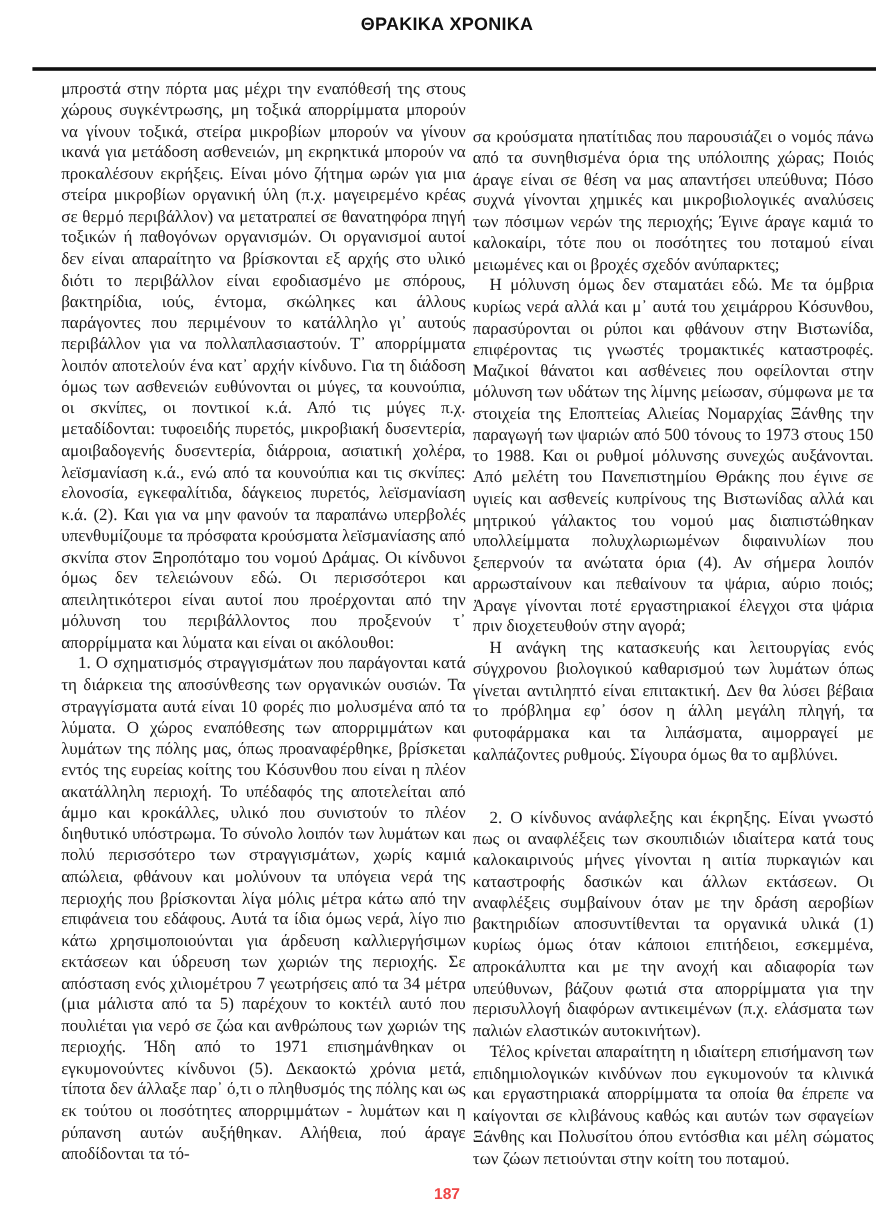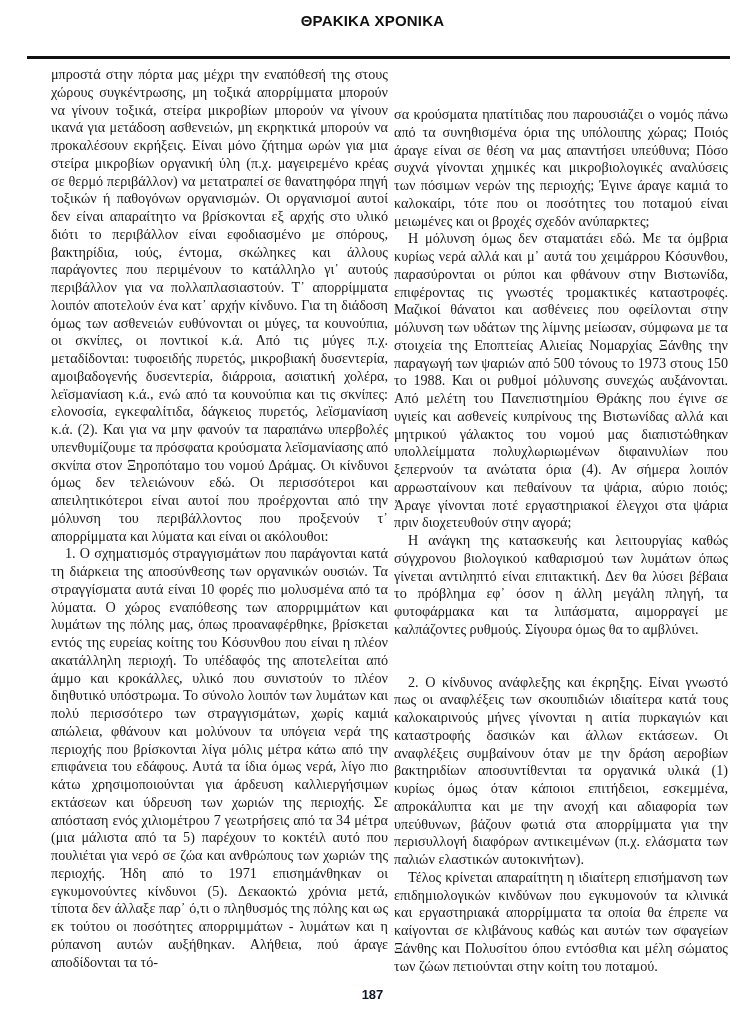--- a/index.html
+++ b/index.html
@@ -9,34 +9,34 @@
   .rule { position: absolute; left: 27px; top: 56px; width: 703px; height: 3px; background: #111; }
   .col { position: absolute; top: 66px; font-family: "Liberation Serif", serif; font-size: 14.2px; line-height: 17.75px;
     text-align: justify; hyphens: manual; }
   .col.left { left: 30px; width: 337px; margin-left: 21px; }
   .col.right { left: 394px; width: 334px; margin-top: 40px; }
   .col p { margin: 0; }
   .col p.indent { text-indent: 14px; }
   .col p.gap { margin-top: 35px; }
   .col b { font-weight: normal; }
   .pagenum { position: absolute; left: 0; top: 987px; width: 745px; text-align: center;
-    font-family: "Liberation Sans", sans-serif; font-weight: bold; font-size: 13px; color: #0f172a; }
+    font-family: "Liberation Sans", sans-serif; font-weight: bold; font-size: 13px; color: #ef4444; }
 </style>
 </head>
 <body>
 
 <div class="header">ΘΡΑΚΙΚΑ ΧΡΟΝΙΚΑ</div>
 <div class="rule"></div>
 
 <div class="col left">
   <p>μπροστά στην πόρτα μας μέχρι την εναπόθεσή της στους χώρους συγκέντρωσης, μη τοξικά απορρίμματα μπορούν να γίνουν τοξικά, στείρα μικροβίων μπορούν να γίνουν ικανά για μετάδοση ασθενειών, μη εκρηκτικά μπορούν να προκαλέσουν εκρήξεις. Είναι μόνο ζήτημα ωρών για μια στείρα μικροβίων οργανική ύλη (π.χ. μαγειρεμένο κρέας σε θερμό περιβάλλον) να μετατραπεί σε θανατηφόρα πηγή τοξικών ή παθογόνων οργανισμών. Οι οργανισμοί αυτοί δεν είναι απαραίτητο να βρίσκονται εξ αρχής στο υλικό διότι το περιβάλλον είναι εφοδιασμένο με σπόρους, βακτηρίδια, ιούς, έντομα, σκώληκες και άλλους παράγοντες που περιμένουν το κατάλληλο γι᾽ αυτούς περιβάλλον για να πολλαπλασιαστούν. Τ᾽ απορρίμματα λοιπόν αποτελούν ένα κατ᾽ αρχήν κίνδυνο. Για τη διάδοση όμως των ασθενειών ευθύνονται οι μύγες, τα κουνούπια, οι σκνίπες, οι ποντικοί κ.ά. Από τις μύγες π.χ. μεταδίδονται: τυφοειδής πυρετός, μικροβιακή δυσεντερία, αμοιβαδογενής δυσεντερία, διάρροια, ασιατική χολέρα, λεϊσμανίαση κ.ά., ενώ από τα κουνούπια και τις σκνίπες: ελονοσία, εγκεφαλίτιδα, δάγκειος πυρετός, λεϊσμανίαση κ.ά. (2). Και για να μην φανούν τα παραπάνω υπερβολές υπενθυμίζουμε τα πρόσφατα κρούσματα λεϊσμανίασης από σκνίπα στον Ξηροπόταμο του νομού Δράμας. Οι κίνδυνοι όμως δεν τελειώνουν εδώ. Οι περισσότεροι και απειλητικότεροι είναι αυτοί που προέρχονται από την μόλυνση του περιβάλλοντος που προξενούν τ᾽ απορρίμματα και λύματα και είναι οι ακόλουθοι:</p>
   <p class="indent"><span>1.</span> <b>Ο σχηματισμός στραγγισμάτων</b> <span>που παράγονται κατά τη διάρκεια της αποσύνθεσης των οργανικών ουσιών. Τα στραγγίσματα αυτά είναι 10 φορές πιο μολυσμένα από τα λύματα. Ο χώρος εναπόθεσης των απορριμμάτων και λυμάτων της πόλης μας, όπως προαναφέρθηκε, βρίσκεται εντός της ευρείας κοίτης του Κόσυνθου που είναι η πλέον ακατάλληλη περιοχή. Το υπέδαφός της αποτελείται από άμμο και κροκάλλες, υλικό που συνιστούν το πλέον διηθυτικό υπόστρωμα. Το σύνολο λοιπόν των λυμάτων και πολύ περισσότερο των στραγγισμάτων, χωρίς καμιά απώλεια, φθάνουν και μολύνουν τα υπόγεια νερά της περιοχής που βρίσκονται λίγα μόλις μέτρα κάτω από την επιφάνεια του εδάφους. Αυτά τα ίδια όμως νερά, λίγο πιο κάτω χρησιμοποιούνται για άρδευση καλλιεργήσιμων εκτάσεων και ύδρευση των χωριών της περιοχής. Σε απόσταση ενός χιλιομέτρου 7 γεωτρήσεις από τα 34 μέτρα (μια μάλιστα από τα 5) παρέχουν το κοκτέιλ αυτό που πουλιέται για νερό σε ζώα και ανθρώπους των χωριών της περιοχής. Ήδη από το 1971 επισημάνθηκαν οι εγκυμονούντες κίνδυνοι (5). Δεκαοκτώ χρόνια μετά, τίποτα δεν άλλαξε παρ᾽ ό,τι ο πληθυσμός της πόλης και ως εκ τούτου οι ποσότητες απορριμμάτων - λυμάτων και η ρύπανση αυτών αυξήθηκαν. Αλήθεια, πού άραγε αποδίδονται τα τό-</span></p>
 </div>
 
 <div class="col right">
   <p>σα κρούσματα ηπατίτιδας που παρουσιάζει ο νομός πάνω από τα συνηθισμένα όρια της υπόλοιπης χώρας; Ποιός άραγε είναι σε θέση να μας απαντήσει υπεύθυνα; Πόσο συχνά γίνονται χημικές και μικροβιολογικές αναλύσεις των πόσιμων νερών της περιοχής; Έγινε άραγε καμιά το καλοκαίρι, τότε που οι ποσότητες του ποταμού είναι μειωμένες και οι βροχές σχεδόν ανύπαρκτες;</p>
   <p class="indent">Η μόλυνση όμως δεν σταματάει εδώ. Με τα όμβρια κυρίως νερά αλλά και μ᾽ αυτά του χειμάρρου Κόσυνθου, παρασύρονται οι ρύποι και φθάνουν στην Βιστωνίδα, επιφέροντας τις γνωστές τρομακτικές καταστροφές. Μαζικοί θάνατοι και ασθένειες που οφείλονται στην μόλυνση των υδάτων της λίμνης μείωσαν, σύμφωνα με τα στοιχεία της Εποπτείας Αλιείας Νομαρχίας Ξάνθης την παραγωγή των ψαριών από 500 τόνους το 1973 στους 150 το 1988. Και οι ρυθμοί μόλυνσης συνεχώς αυξάνονται. Από μελέτη του Πανεπιστημίου Θράκης που έγινε σε υγιείς και ασθενείς κυπρίνους της Βιστωνίδας αλλά και μητρικού γάλακτος του νομού μας διαπιστώθηκαν υπολλείμματα πολυχλωριωμένων διφαινυλίων που ξεπερνούν τα ανώτατα όρια (4). Αν σήμερα λοιπόν αρρωσταίνουν και πεθαίνουν τα ψάρια, αύριο ποιός; Ἀραγε γίνονται ποτέ εργαστηριακοί έλεγχοι στα ψάρια πριν διοχετευθούν στην αγορά;</p>
-  <p class="indent">Η ανάγκη της κατασκευής και λειτουργίας καθώς σύγχρονου βιολογικού καθαρισμού των λυμάτων όπως γίνεται αντιληπτό είναι επιτακτική. Δεν θα λύσει βέβαια το πρόβλημα εφ᾽ όσον η άλλη μεγάλη πληγή, τα φυτοφάρμακα και τα λιπάσματα, αιμορραγεί με καλπάζοντες ρυθμούς. Σίγουρα όμως θα το αμβλύνει.</p>
+  <p class="indent">Η ανάγκη της κατασκευής και λειτουργίας ενός σύγχρονου βιολογικού καθαρισμού των λυμάτων όπως γίνεται αντιληπτό είναι επιτακτική. Δεν θα λύσει βέβαια το πρόβλημα εφ᾽ όσον η άλλη μεγάλη πληγή, τα φυτοφάρμακα και τα λιπάσματα, αιμορραγεί με καλπάζοντες ρυθμούς. Σίγουρα όμως θα το αμβλύνει.</p>
   <p class="indent gap"><span>2.</span> <b>Ο κίνδυνος ανάφλεξης και έκρηξης.</b> <span>Είναι γνωστό πως οι αναφλέξεις των σκουπιδιών ιδιαίτερα κατά τους καλοκαιρινούς μήνες γίνονται η αιτία πυρκαγιών και καταστροφής δασικών και άλλων εκτάσεων. Οι αναφλέξεις συμβαίνουν όταν με την δράση αεροβίων βακτηριδίων αποσυντίθενται τα οργανικά υλικά (1) κυρίως όμως όταν κάποιοι επιτήδειοι, εσκεμμένα, απροκάλυπτα και με την ανοχή και αδιαφορία των υπεύθυνων, βάζουν φωτιά στα απορρίμματα για την περισυλλογή διαφόρων αντικειμένων (π.χ. ελάσματα των παλιών ελαστικών αυτοκινήτων).</span></p>
   <p class="indent">Τέλος κρίνεται απαραίτητη η ιδιαίτερη επισήμανση των επιδημιολογικών κινδύνων που εγκυμονούν τα κλινικά και εργαστηριακά απορρίμματα τα οποία θα έπρεπε να καίγονται σε κλιβάνους καθώς και αυτών των σφαγείων Ξάνθης και Πολυσίτου όπου εντόσθια και μέλη σώματος των ζώων πετιούνται στην κοίτη του ποταμού.</p>
 </div>
 
 <div class="pagenum">187</div>
 
 </body></html>

